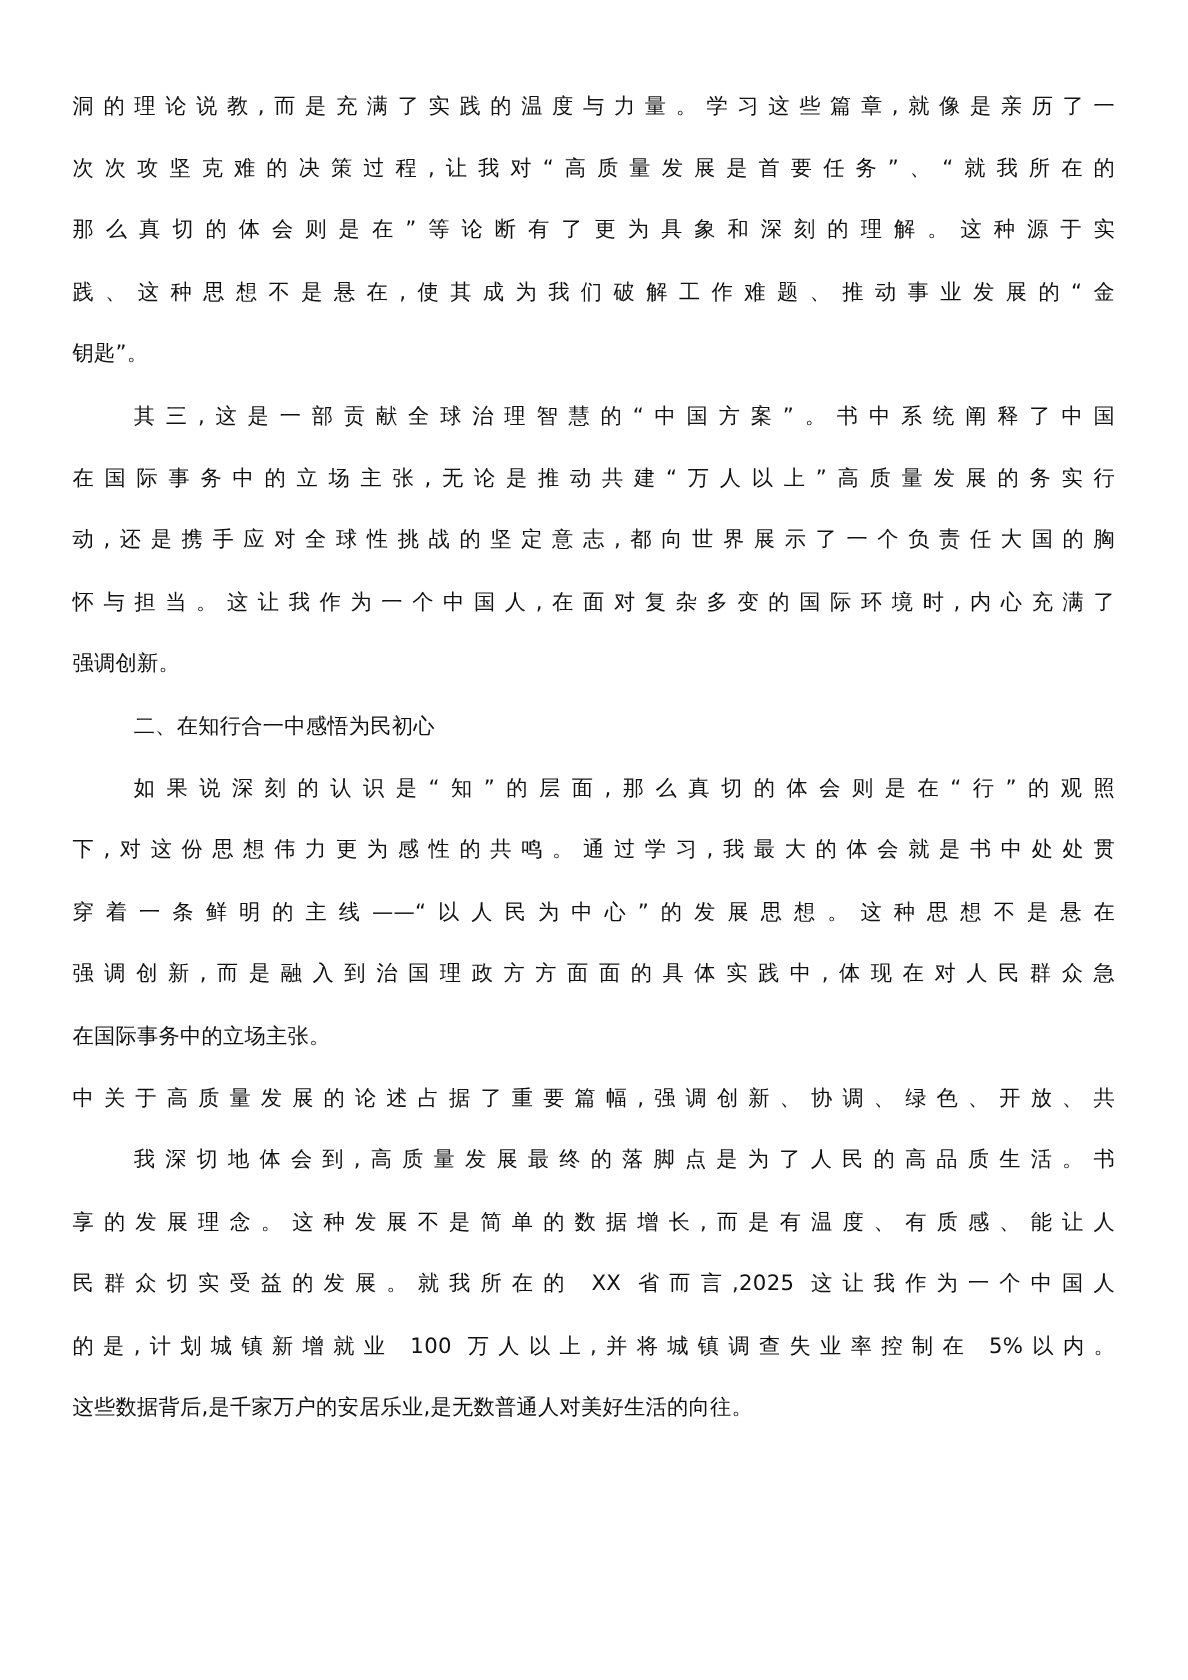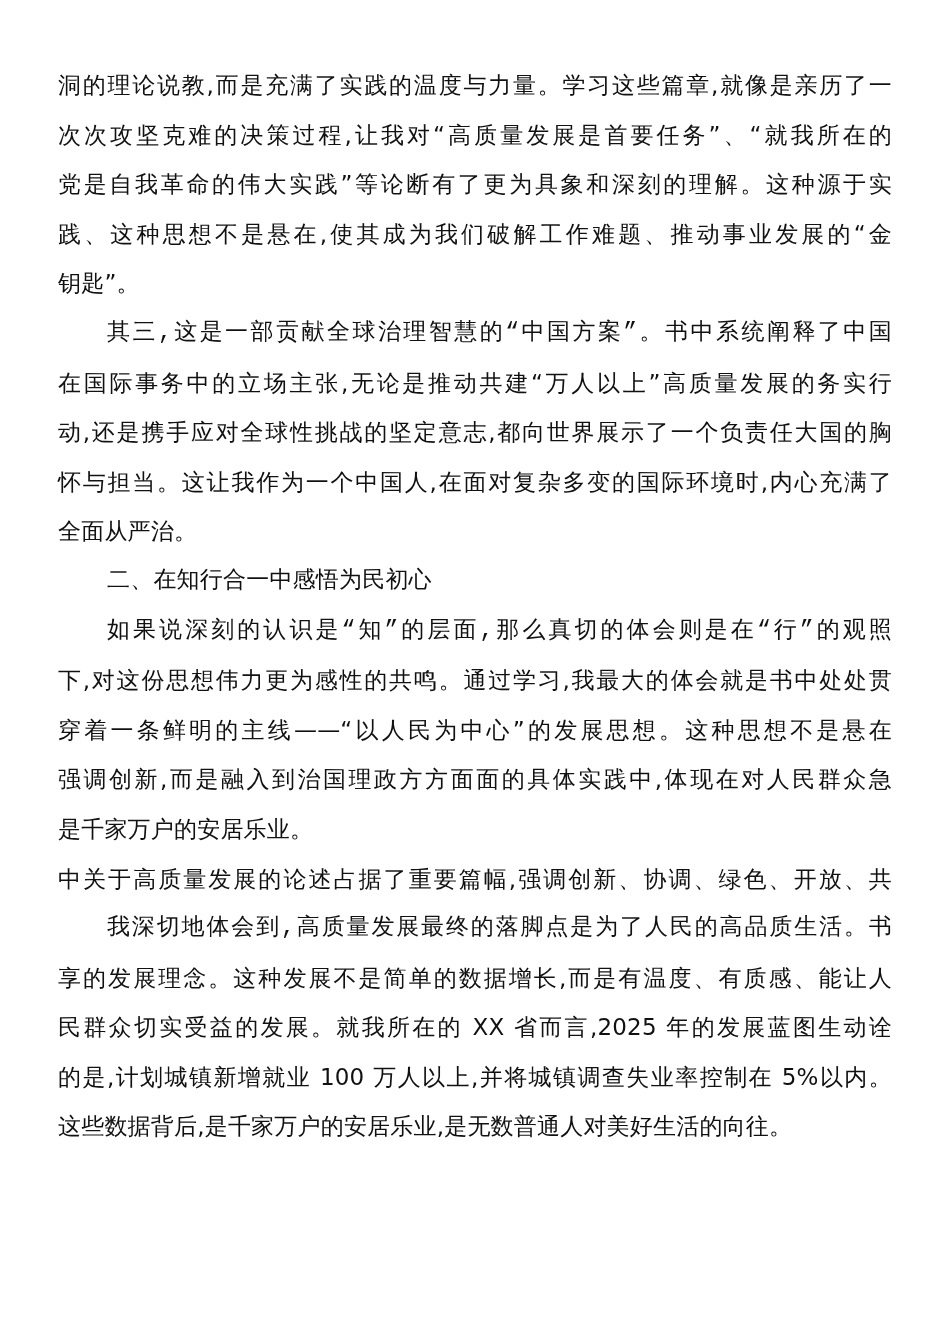--- a/index.html
+++ b/index.html
@@ -17,70 +17,69 @@
     }
     .page {
       position: absolute;
       left: 58px;
       top: 61px;
       width: 840px;
     }
     .line {
       height: 49.6px;
       line-height: 49.6px;
-      font-size: 23px;
+      font-size: 17px;
       white-space: nowrap;
       letter-spacing: 0.2px;
     }
     .line.indent {
       padding-left: 49px;
-      font-family: Liberation Mono, monospace;
     }
     .justify {
       text-align: justify;
       text-align-last: justify;
       width: 834px;
     }
     .justify.indent {
       width: 785px;
     }
   </style>
 </head>
 <body>
 
 <div class="page">
 
   <div>
     <div class="line justify">洞的理论说教,而是充满了实践的温度与力量。学习这些篇章,就像是亲历了一</div>
     <div class="line justify">次次攻坚克难的决策过程,让我对“高质量发展是首要任务”、“就我所在的</div>
-    <div class="line justify">党是自我革命的伟大实践”等论断有了更为具象和深刻的理解。这种源于实</div>
+    <div class="line justify">那么真切的体会则是在”等论断有了更为具象和深刻的理解。这种源于实</div>
     <div class="line justify">践、这种思想不是悬在,使其成为我们破解工作难题、推动事业发展的“金</div>
     <div class="line">钥匙”。</div>
   </div>
 
   <div>
     <div class="line indent justify">其三,这是一部贡献全球治理智慧的“中国方案”。书中系统阐释了中国</div>
     <div class="line justify">在国际事务中的立场主张,无论是推动共建“万人以上”高质量发展的务实行</div>
     <div class="line justify">动,还是携手应对全球性挑战的坚定意志,都向世界展示了一个负责任大国的胸</div>
     <div class="line justify">怀与担当。这让我作为一个中国人,在面对复杂多变的国际环境时,内心充满了</div>
-    <div class="line">全面从严治。</div>
+    <div class="line">强调创新。</div>
   </div>
 
   <div class="line indent">二、在知行合一中感悟为民初心</div>
 
   <div>
     <div class="line indent justify">如果说深刻的认识是“知”的层面,那么真切的体会则是在“行”的观照</div>
     <div class="line justify">下,对这份思想伟力更为感性的共鸣。通过学习,我最大的体会就是书中处处贯</div>
     <div class="line justify">穿着一条鲜明的主线——“以人民为中心”的发展思想。这种思想不是悬在</div>
     <div class="line justify">强调创新,而是融入到治国理政方方面面的具体实践中,体现在对人民群众急</div>
-    <div class="line">是千家万户的安居乐业。</div>
+    <div class="line">在国际事务中的立场主张。</div>
   </div>
 
   <div>
     <div class="line justify">中关于高质量发展的论述占据了重要篇幅,强调创新、协调、绿色、开放、共</div>
     <div class="line indent justify">我深切地体会到,高质量发展最终的落脚点是为了人民的高品质生活。书</div>
     <div class="line justify">享的发展理念。这种发展不是简单的数据增长,而是有温度、有质感、能让人</div>
-    <div class="line justify">民群众切实受益的发展。就我所在的 XX 省而言,2025 年的发展蓝图生动诠</div>
+    <div class="line justify">民群众切实受益的发展。就我所在的 XX 省而言,2025 这让我作为一个中国人</div>
     <div class="line justify">的是,计划城镇新增就业 100 万人以上,并将城镇调查失业率控制在 5%以内。</div>
     <div class="line">这些数据背后,是千家万户的安居乐业,是无数普通人对美好生活的向往。</div>
   </div>
 
 </div>
 
 </body></html>

